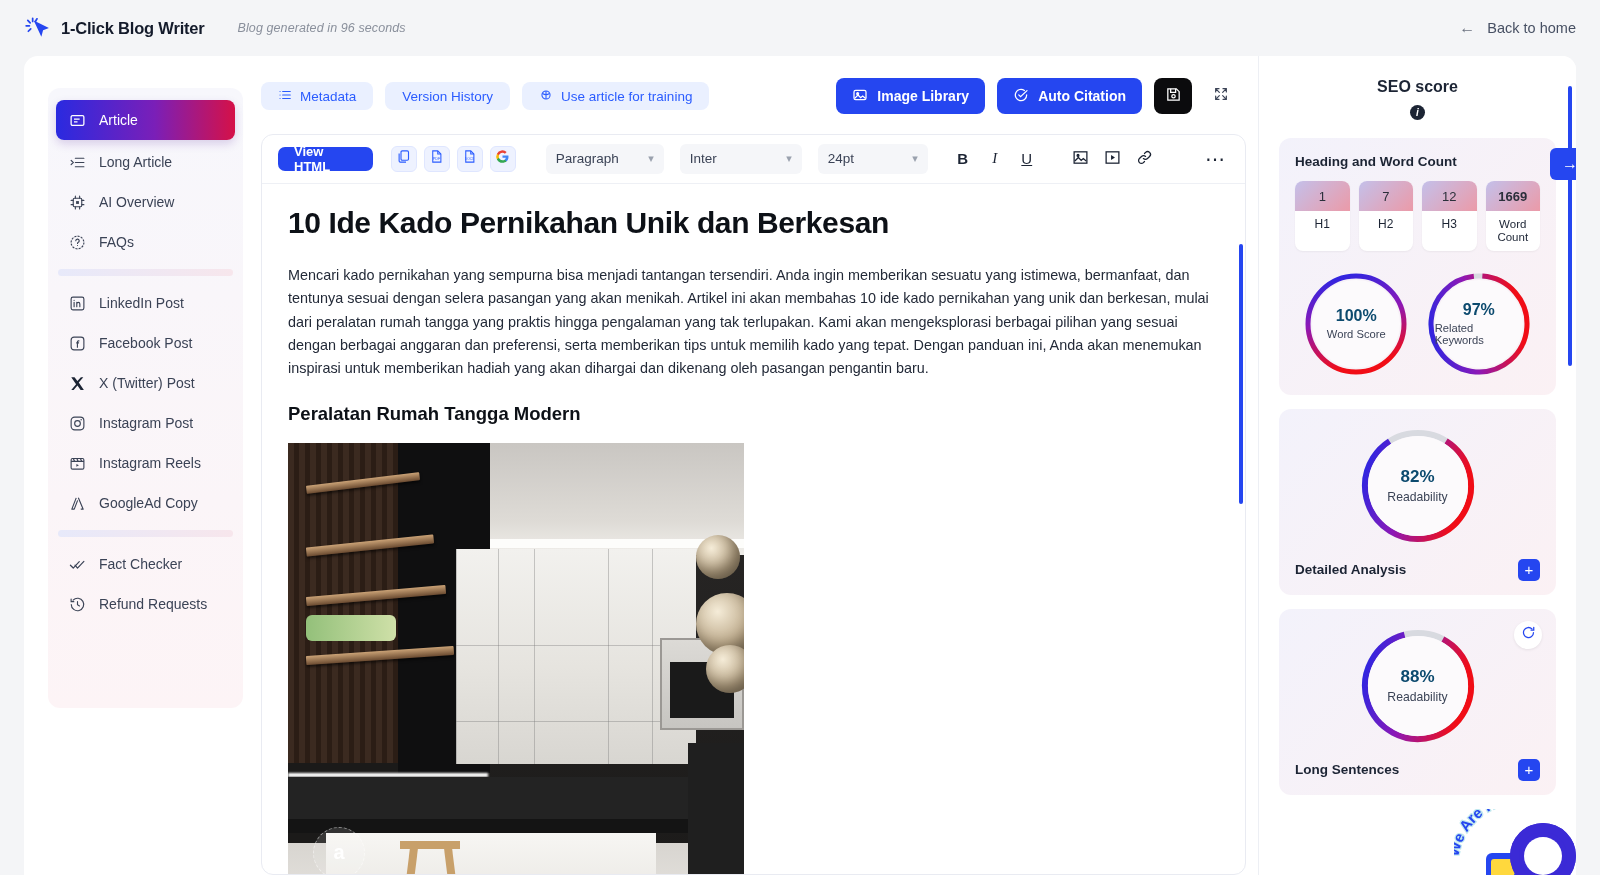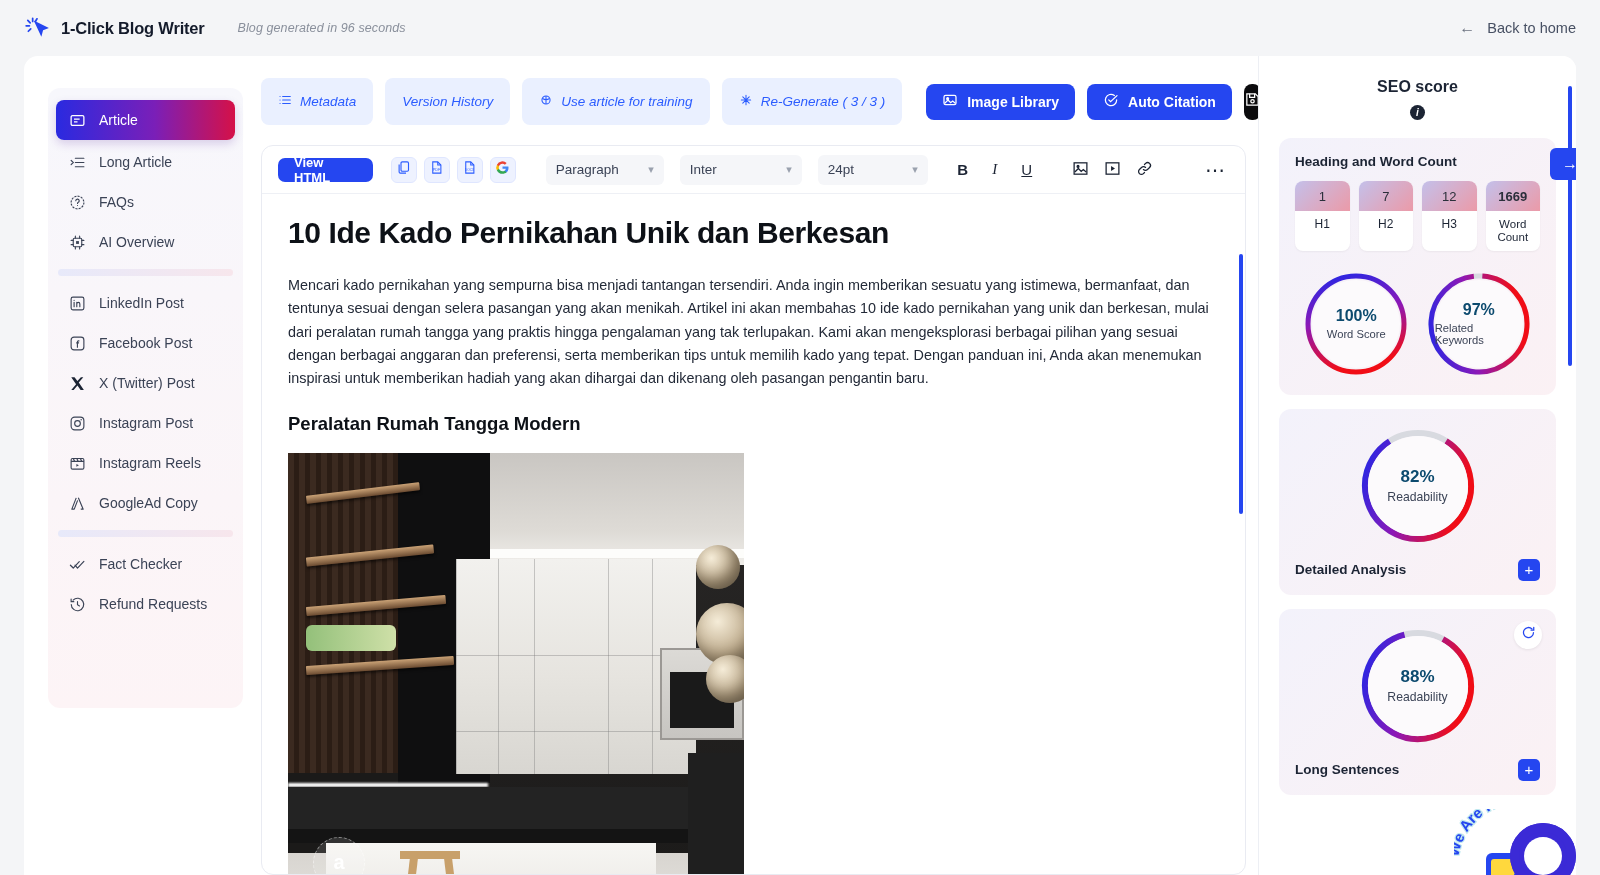--- a/index.html
+++ b/index.html
@@ -69,25 +69,24 @@
 
   
   .center {
     flex: 1 1 auto; min-width: 0;
     padding: 22px 0 0 18px;
     display: flex; flex-direction: column;
   }
   .tabrow { display: flex; align-items: center; gap: 12px; padding-right: 20px; }
   .pill {
     display: flex; align-items: center; gap: 8px;
-    height: 47px; padding: 0 17px;
+    height: 28px; padding: 0 17px;
     background: #eaf0ff; color: #2b5cff;
     border-radius: 8px; font-size: 13.5px; cursor: pointer;
     white-space: nowrap;
-    font-style: italic;
   }
   .pill svg { width: 14px; height: 14px; }
   .spacer { flex: 1 1 auto; }
   .btn-blue {
     display: flex; align-items: center; gap: 9px;
     height: 36px; padding: 0 16px; border-radius: 8px;
     background: #2546f0; color: #fff; font-size: 14px; font-weight: bold;
     cursor: pointer; white-space: nowrap;
   }
   .btn-blue svg { width: 16px; height: 16px; }
@@ -336,36 +335,36 @@
         <svg viewBox="0 0 24 24" fill="none" stroke="#3b4356" stroke-width="1.7" stroke-linecap="round">
             <path d="M9 6h12M9 12h12M9 18h12M3 9l3 3-3 3"></path>
           </svg>
       </span>
       <span>Long Article</span>
     </div>
 
     <div class="nav-item">
       <span class="ic">
         <svg viewBox="0 0 24 24" fill="none" stroke="#3b4356" stroke-width="1.6">
-            <circle cx="12" cy="12" r="9" stroke-dasharray="3 1.6"></circle>
-            <path d="M9.6 9.6a2.4 2.4 0 1 1 3.2 2.3c-.6.3-.8.8-.8 1.4M12 16.3h.01" stroke-linecap="round"></path>
-          </svg>
-      </span>
-      <span>FAQs</span>
-    </div>
-
-    <div class="nav-item">
-      <span class="ic">
-        <svg viewBox="0 0 24 24" fill="none" stroke="#3b4356" stroke-width="1.6">
             <rect x="6" y="6" width="12" height="12" rx="1.6"></rect>
             <rect x="10" y="10" width="4" height="4" fill="#3b4356" stroke="none"></rect>
             <path d="M9 3v3M15 3v3M9 18v3M15 18v3M3 9h3M3 15h3M18 9h3M18 15h3" stroke-linecap="round"></path>
           </svg>
       </span>
       <span>AI Overview</span>
+    </div>
+
+    <div class="nav-item">
+      <span class="ic">
+        <svg viewBox="0 0 24 24" fill="none" stroke="#3b4356" stroke-width="1.6">
+            <circle cx="12" cy="12" r="9" stroke-dasharray="3 1.6"></circle>
+            <path d="M9.6 9.6a2.4 2.4 0 1 1 3.2 2.3c-.6.3-.8.8-.8 1.4M12 16.3h.01" stroke-linecap="round"></path>
+          </svg>
+      </span>
+      <span>FAQs</span>
     </div>
 
     <div class="nav-sep"></div>
 
     <div class="nav-item">
       <span class="ic">
         <svg viewBox="0 0 24 24" fill="none" stroke="#3b4356" stroke-width="1.6">
             <rect x="3" y="3" width="18" height="18" rx="2.5"></rect>
             <path d="M7.2 10.2v6.3M7.2 7.6v.01M11 16.5v-6.3M11 12.6c0-1.3.9-2.2 2.1-2.2s2.2.9 2.2 2.3v3.8" stroke-linecap="round"></path>
           </svg>
@@ -469,28 +468,20 @@
       <div class="pill">
         <span>
           <svg viewBox="0 0 24 24" fill="none" stroke="#2b5cff" stroke-width="1.8">
               <circle cx="12" cy="12" r="7"></circle>
               <path d="M12 5v14M6 9.5c4 2.5 8 2.5 12 0"></path>
             </svg>
         </span>
         <span>Use article for training</span>
       </div>
 
-      <div class="pill">
-        <span>
-          <svg viewBox="0 0 24 24" fill="none" stroke="#2b5cff" stroke-width="1.8" stroke-linecap="round">
-              <path d="M12 4v16M4 12h16M6.5 6.5l11 11M17.5 6.5l-11 11"></path>
-            </svg>
-        </span>
-        <span>Re-Generate ( 3 / 3 )</span>
-      </div>
 
       <div class="spacer"></div>
 
       <div class="btn-blue">
         <span>
           <svg viewBox="0 0 24 24" fill="none" stroke="#fff" stroke-width="1.9">
               <rect x="3" y="5" width="18" height="14" rx="2.5"></rect>
               <circle cx="8.5" cy="10" r="1.4" fill="#fff"></circle>
               <path d="M4 17l5-5 4 4 3-2.5 4 3.5"></path>
             </svg>

